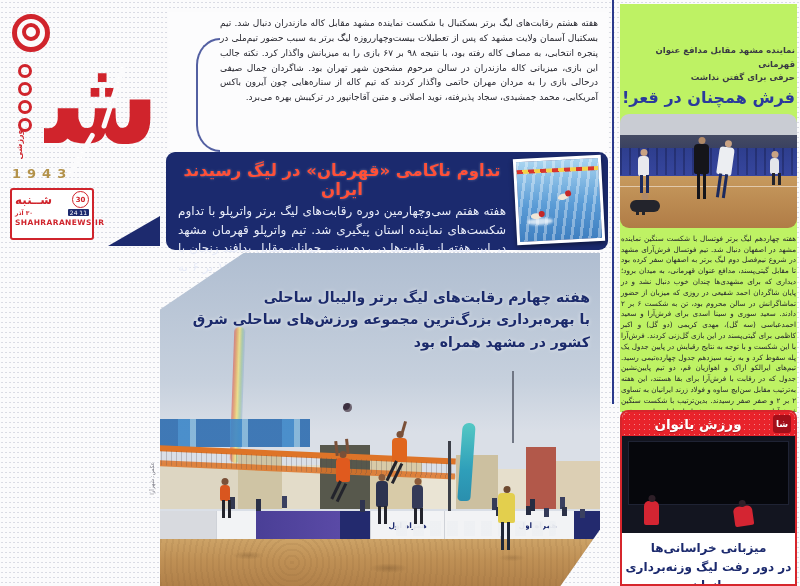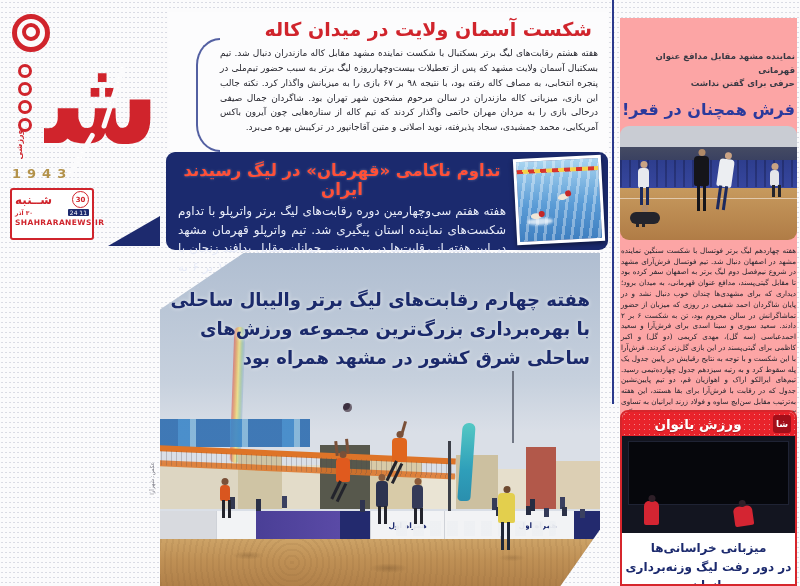--- a/index.html
+++ b/index.html
@@ -60,24 +60,24 @@
   .splash{position:absolute;left:8px;bottom:16px;width:26px;height:7px;background:rgba(255,255,255,.75);border-radius:50%;filter:blur(1px);}
   .wp-text{position:absolute;right:102px;left:12px;top:6px;}
   .wp-kicker{color:#fff;font-size:10px;font-weight:bold;text-align:center;}
   .wp-head{margin:3px 0;color:#ff5038;font-size:16.5px;font-weight:bold;text-align:center;
            text-shadow:0 0 3px rgba(255,255,255,.3);}
   .wp-body{margin:2px 0 0;color:#e8ecf8;font-size:12px;line-height:1.55;text-align:justify;}
 
   .vdiv{position:absolute;left:612px;top:0;width:2px;height:404px;background:#2a3a8c;z-index:1;}
 
   
-  .rcol{position:absolute;left:620px;top:18px;width:177px;height:408px;background:#fca5a5;z-index:1;overflow:hidden;
-        padding-top:32px;box-sizing:border-box;}
+  .rcol{position:absolute;left:620px;top:4px;width:177px;height:408px;background:#bef264;z-index:1;overflow:hidden;
+        padding-top:40px;box-sizing:border-box;}
   .rc-kicker{font-size:8.5px;font-weight:bold;color:#3a3a44;text-align:right;line-height:1.6;padding:0 2px;}
-  .rc-head{margin:9px 2px 7px;font-size:16px;font-weight:bold;color:#2b3a9c;text-align:right;}
+  .rc-head{margin:3px 2px 7px;font-size:16px;font-weight:bold;color:#2b3a9c;text-align:right;}
   .rc-photo{position:relative;width:177px;height:114px;border-radius:9px;overflow:hidden;
         background:linear-gradient(180deg,#c9ccd3 0,#c9ccd3 18%,#454b63 18%,#3a4161 30%,#2e3e8e 30%,#36469e 54%,#c79a5e 54%,#b07c46 100%);}
   .rc-photo::before{content:'';position:absolute;left:0;right:0;top:30%;height:24%;
         background:repeating-linear-gradient(90deg, rgba(8,10,40,.28) 0 2px, transparent 2px 9px);}
   .rc-photo::after{content:'';position:absolute;left:0;right:0;top:63%;height:1px;background:rgba(255,255,255,.5);}
 
   
   .fig{position:absolute;border-radius:4px 4px 2px 2px;z-index:3;}
   .fig::before{content:'';position:absolute;left:50%;top:-7px;transform:translateX(-50%);
         width:7px;height:7px;border-radius:50%;background:var(--skin,#8a5a3a);}
@@ -160,21 +160,21 @@
         background-image:radial-gradient(ellipse 26px 7px at 20% 35%, rgba(90,60,30,.25), transparent 60%),
                          radial-gradient(ellipse 32px 8px at 52% 62%, rgba(90,60,30,.28), transparent 60%),
                          radial-gradient(ellipse 22px 6px at 80% 40%, rgba(90,60,30,.2), transparent 60%),
                          repeating-radial-gradient(circle at 30% 50%, rgba(120,85,45,.10) 0 2px, transparent 2px 6px);}
   .ball{position:absolute;left:183px;top:150px;width:9px;height:9px;border-radius:50%;background:#3c3040;z-index:3;
         box-shadow:inset -2px -2px 0 rgba(255,255,255,.25);}
   .crowd{position:absolute;left:70px;top:244px;width:5px;height:12px;background:#323850;z-index:2;
         box-shadow:26px 2px 0 #2a3047,52px -1px 0 #3a4060,130px 3px 0 #2e3450,262px 1px 0 #343a58,300px 2px 0 #262c42,330px 0 0 #3a4060;}
   .crowd2{position:absolute;left:336px;top:254px;width:5px;height:9px;background:#2c3248;z-index:3;
         box-shadow:14px 1px 0 #3a4060,30px -1px 0 #262c42,48px 1px 0 #343a58,66px 0 0 #2c3248,84px 2px 0 #3a4060;}
-  .mp-kicker{position:absolute;right:10px;top:33px;color:#1b2a6b;font-weight:bold;font-size:18px;
+  .mp-kicker{position:absolute;right:10px;top:33px;color:#1b2a6b;font-weight:bold;font-size:14px;
         line-height:1.6;z-index:4;text-shadow:0 0 4px rgba(255,255,255,.75);}
   .mp-head{position:absolute;left:30px;right:18px;top:82px;text-align:center;font-size:33px;font-weight:bold;
         color:#ffd23f;letter-spacing:-1px;z-index:4;
         text-shadow:-2px 0 #2a2014,2px 0 #2a2014,0 -2px #2a2014,0 2px #2a2014,-2px -2px #2a2014,2px -2px #2a2014,-2px 2px #2a2014,2px 2px #2a2014,0 0 8px rgba(255,255,255,.55);}
   .credit{position:absolute;left:149px;top:462px;font-size:5.5px;color:#7c7c86;writing-mode:vertical-rl;
         transform:rotate(180deg);z-index:2;letter-spacing:1px;}
 </style>
 </head>
 <body>
 
@@ -203,21 +203,20 @@
       <div class="db-mid">
         <span class="db-g">24 11</span>
         <span class="db-j">۳۰ آذر</span>
       </div>
       <div class="db-site">SHAHRARANEWS.IR</div>
     </div>
   </header>
 
   <section class="top-story">
     <div class="arc"></div>
-    <h1 class="ts-head">شکست آسمان ولایت در میدان کاله</h1>
     <p class="ts-body">هفته هشتم رقابت‌های لیگ برتر بسکتبال با شکست نماینده مشهد مقابل کاله مازندران دنبال شد. تیم بسکتبال آسمان ولایت مشهد که پس از تعطیلات بیست‌وچهارروزه لیگ برتر به سبب حضور تیم‌ملی در پنجره انتخابی، به مصاف کاله رفته بود، با نتیجه ۹۸ بر ۶۷ بازی را به میزبانش واگذار کرد. نکته جالب این بازی، میزبانی کاله مازندران در سالن مرحوم مشحون شهر تهران بود. شاگردان جمال صیفی درحالی بازی را به مردان مهران حاتمی واگذار کردند که تیم کاله از ستاره‌هایی چون آیرون باکس آمریکایی، محمد جمشیدی، سجاد پذیرفته، نوید اصلانی و متین آقاجانپور در ترکیبش بهره می‌برد.</p>
   </section>
 
   <section class="wp-box">
     <div class="wp-photo">
       <i class="lane"></i>
       <i class="splash"></i>
       <i class="swm a"></i>
       <i class="swm b"></i>
     </div>

